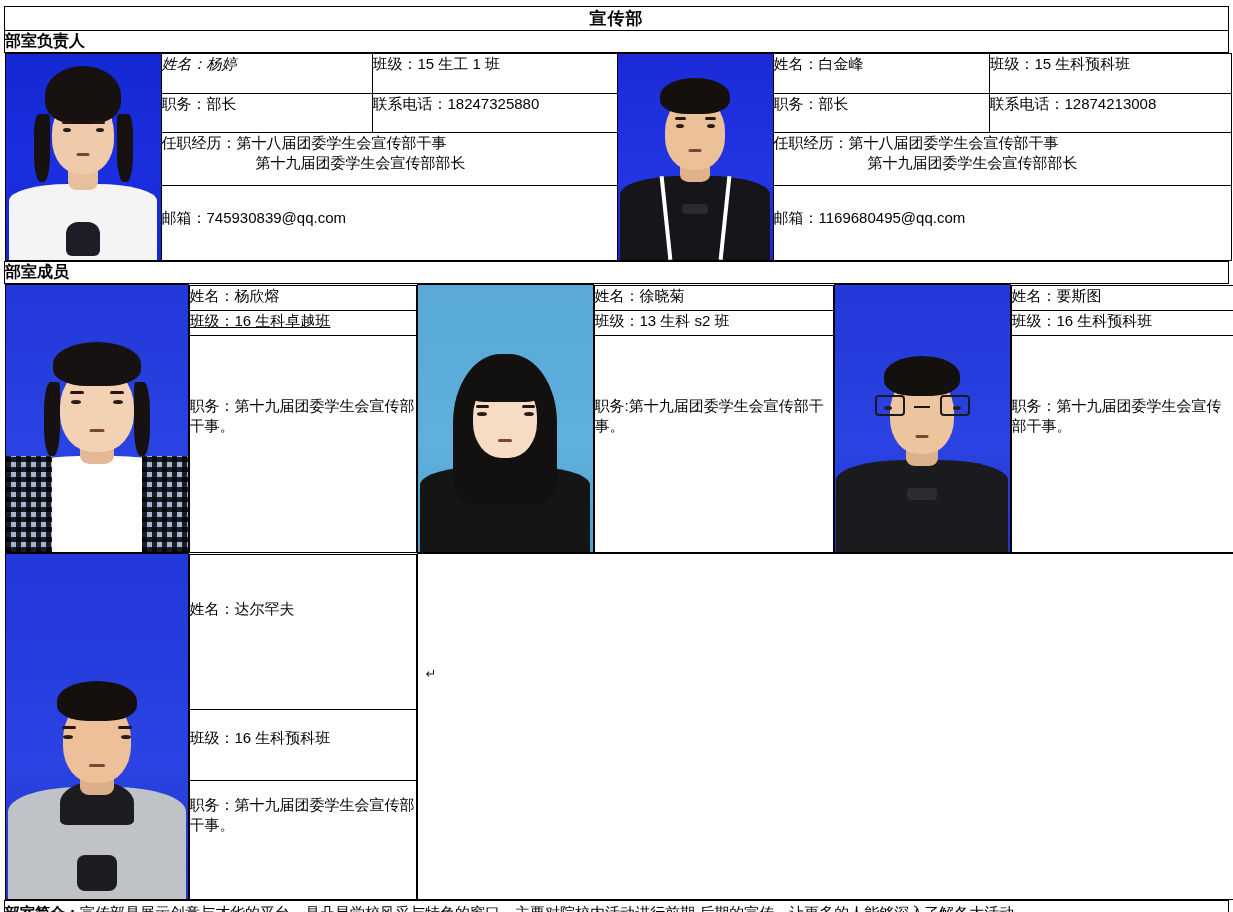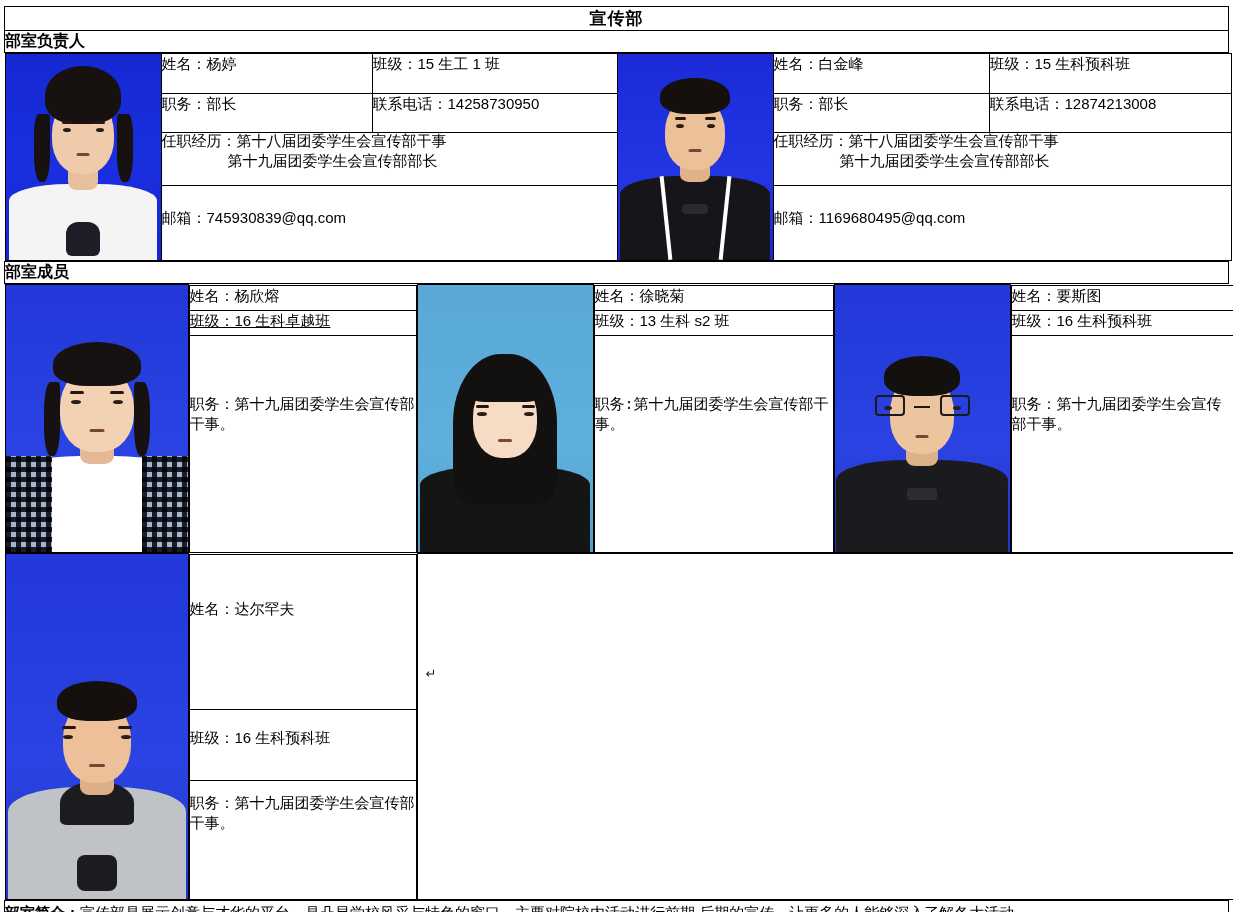--- a/index.html
+++ b/index.html
@@ -66,25 +66,25 @@
   }
   .fld {
     font-size: 15px;
     padding: 4px 6px 5px 8px;
     line-height: 1.35;
     white-space: nowrap;
     overflow: hidden;
   }
   .fld.wrap {
     white-space: normal;
-    font-family: Liberation Mono, monospace;
   }
   .indent2 {
     display: block;
     padding-left: 66px;
+    margin-left: 28px;
   }
   .intro {
     font-size: 15px;
     padding: 4px 8px 6px 6px;
     line-height: 1.55;
   }
   .intro b { font-weight: bold; }
   .tiny-mark {
     font-size: 13px;
     color: #222;
@@ -135,26 +135,26 @@
                 <div class="p-hair" style="width:76px;height:58px;bottom:136px;background:#171210;"></div>
                 <div style="position:absolute;left:28px;bottom:78px;width:16px;height:68px;background:#171210;border-radius:30% 10% 40% 40%;"></div>
                 <div style="position:absolute;right:28px;bottom:78px;width:16px;height:68px;background:#171210;border-radius:10% 30% 40% 40%;"></div>
                 <div class="brow" style="left:56px;bottom:136px;"></div>
                 <div class="brow" style="right:56px;bottom:136px;"></div>
                 <div class="eye" style="left:57px;bottom:128px;"></div>
                 <div class="eye" style="right:57px;bottom:128px;"></div>
                 <div class="mouth" style="bottom:104px;"></div>
               </div>
             </td>
-            <td class="fld" style="width:210px;">姓名：杨婷</td>
+            <td class="fld" style="width:210px;font-style:italic;">姓名：杨婷</td>
             <td class="fld" style="width:245px;">班级：15 生工 1 班</td>
           </tr>
           <tr>
             <td class="fld">职务：部长</td>
-            <td class="fld">联系电话：14258730950</td>
+            <td class="fld">联系电话：18247325880</td>
           </tr>
           <tr>
             <td class="fld wrap" colspan="2" style="height:52px;">
               <span>任职经历：第十八届团委学生会宣传部干事</span>
               <span class="indent2">第十九届团委学生会宣传部部长</span>
             </td>
           </tr>
           <tr>
             <td class="fld" colspan="2" style="height:52px;padding-top:22px;">邮箱：745930839@qq.com</td>
           </tr>

